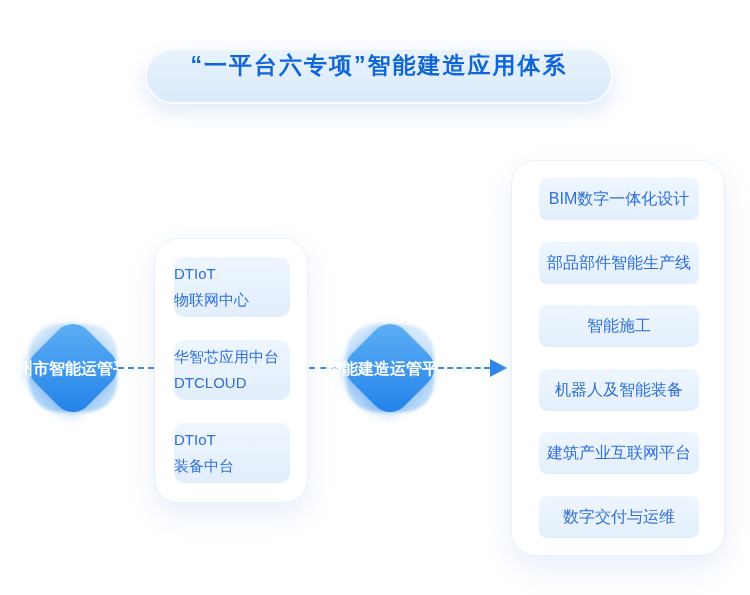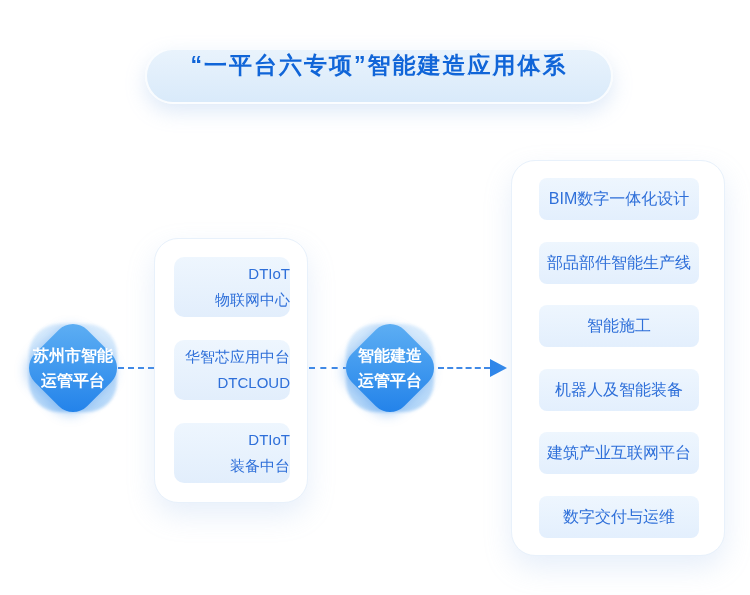--- a/index.html
+++ b/index.html
@@ -25,21 +25,21 @@
     background:linear-gradient(180deg,#cfe6fb 0%,#9ccaf6 100%);
     opacity:.75;filter:blur(1.5px);
   }
   .diamond .shape{
     position:absolute;left:18px;top:18px;width:74px;height:74px;border-radius:20px;
     transform:rotate(45deg);
     background:linear-gradient(135deg,#62b2f4 0%,#1e7fe9 100%);
     box-shadow:0 4px 12px rgba(40,130,230,.35);
   }
   .diamond .label{
-    position:absolute;inset:0;display:flex;flex-direction:column;align-items:center;justify-content:center;
+    position:absolute;inset:0;display:flex;flex-direction:row;align-items:center;justify-content:center;
     color:#ffffff;font-weight:bold;font-size:16px;line-height:25px;text-align:center;white-space:nowrap;
   }
   .diamond.left{left:18px;top:313px;}
   .diamond.middle{left:335px;top:313px;}
 
   
   .dash{position:absolute;height:0;border-top:2px dashed #4089e6;}
   .dash.a{left:118px;top:367px;width:36px;}
   .dash.b{left:309px;top:367px;width:40px;}
   .dash.c{left:438px;top:367px;width:52px;}
@@ -53,21 +53,21 @@
   .card{
     position:absolute;background:#ffffff;border:1px solid #e8f1fb;border-radius:24px;
     box-shadow:0 12px 28px rgba(145,180,230,.22);box-sizing:border-box;
   }
   .card.platform{left:154px;top:238px;width:154px;height:265px;}
   .card.specials{left:511px;top:160px;width:214px;height:396px;}
 
   .pbox{
     position:absolute;left:19px;width:116px;height:60px;border-radius:10px;
     background:linear-gradient(180deg,#eef6fe 0%,#e2eefc 100%);
-    display:flex;flex-direction:column;align-items:flex-end;justify-content:center;
+    display:flex;flex-direction:column;align-items:flex-start;justify-content:center;
     color:#2e6fd9;font-size:15px;line-height:26px;white-space:nowrap;
   }
   .pbox.p0{top:18px;} .pbox.p1{top:101px;} .pbox.p2{top:184px;}
 
   .sbox{
     position:absolute;left:27px;width:160px;height:42px;border-radius:8px;
     background:linear-gradient(180deg,#eef6fe 0%,#e3effd 100%);
     display:flex;align-items:center;justify-content:center;
     color:#2e6fd9;font-size:16px;white-space:nowrap;
   }

